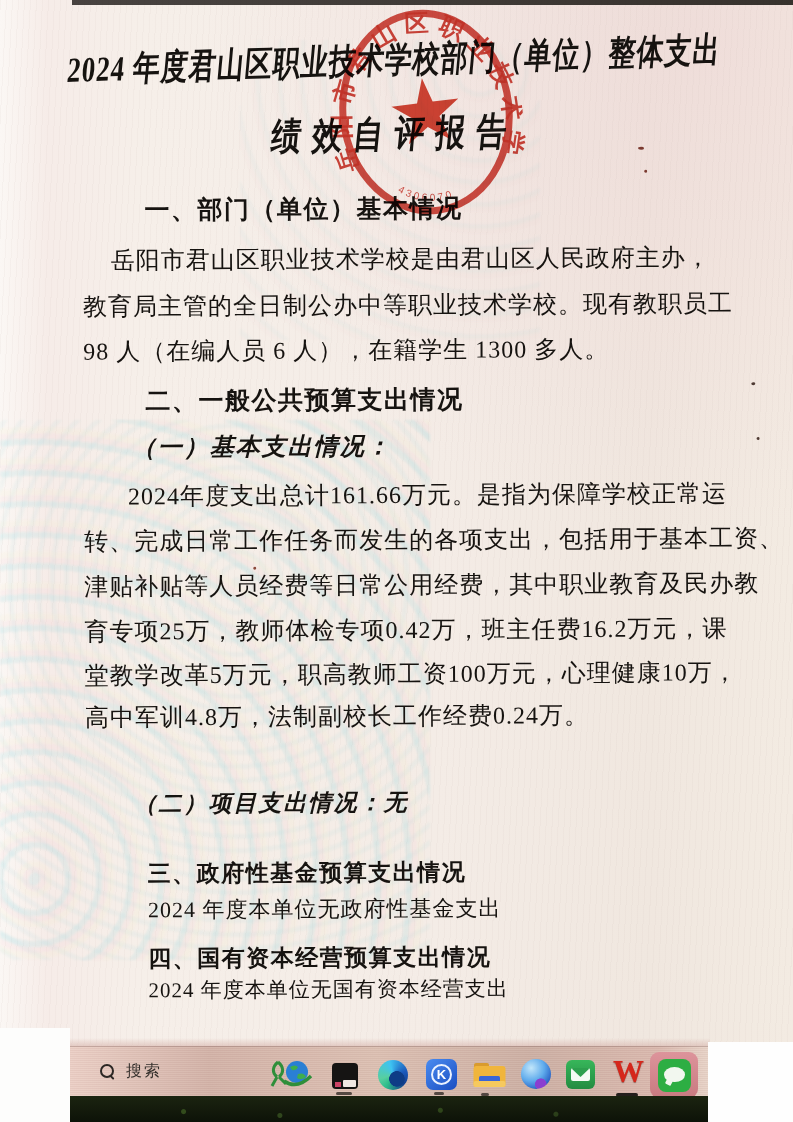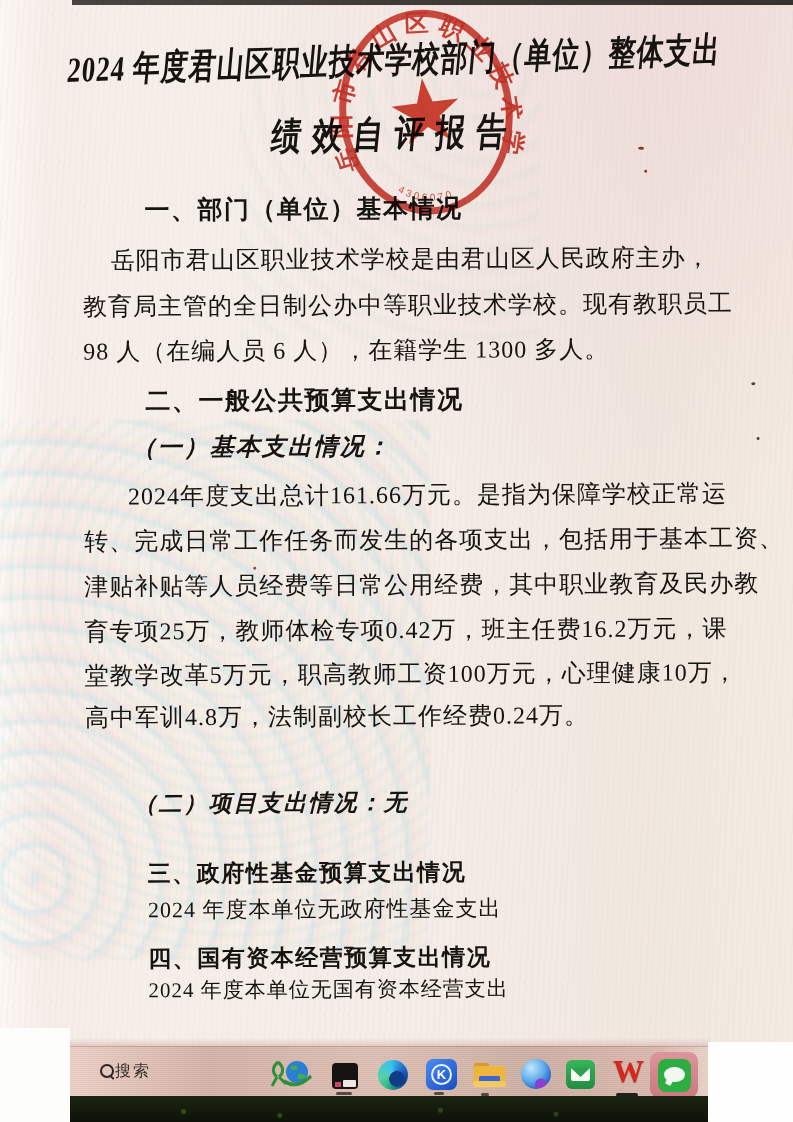--- a/index.html
+++ b/index.html
@@ -87,21 +87,21 @@
   .taskbar {
     position:absolute; left:68px; top:1046px; width:642px; height:52px;
     background:linear-gradient(90deg,#ecd0c6,#d3b3a8 22%,#dcc0b2 48%,#cdb0a4 72%,#dab9ae 92%,#e8d4c8);
     border-top:1px solid rgba(125,95,92,.35);
   }
   .taskbar-noise {
     position:absolute; inset:0;
     background:repeating-linear-gradient(0deg, rgba(255,255,255,.05) 0 1px, rgba(120,80,80,.05) 1px 2px);
   }
   .search-group {
-    position:absolute; left:32px; top:14px; display:flex; align-items:center; justify-content:space-between;
+    position:absolute; left:32px; top:14px; display:flex; align-items:center; gap:11px;justify-content:space-between;
   }
   .magnifier { position:relative; width:15px; height:15px; }
   .magnifier::before {
     content:""; position:absolute; left:0; top:0; width:10px; height:10px;
     border:2.4px solid #2b2724; border-radius:50%;
   }
   .magnifier::after {
     content:""; position:absolute; left:11px; top:11px; width:5px; height:2.4px;
     background:#2b2724; transform:rotate(45deg); transform-origin:0 0; border-radius:2px;
   }

